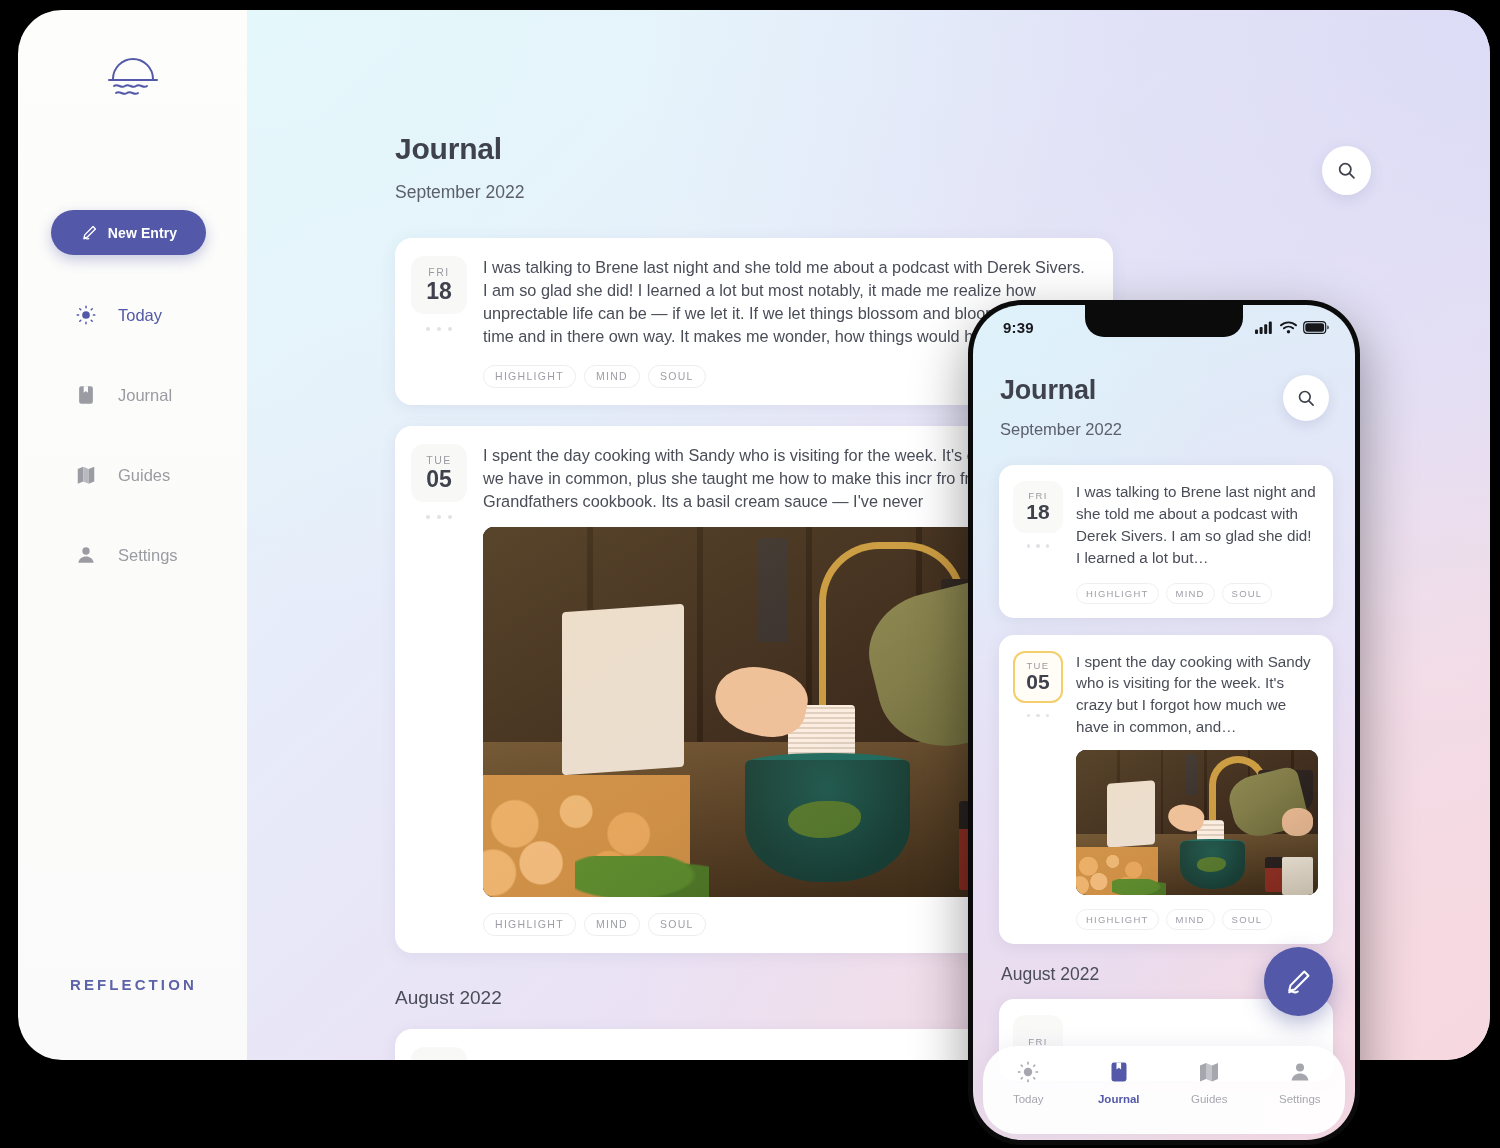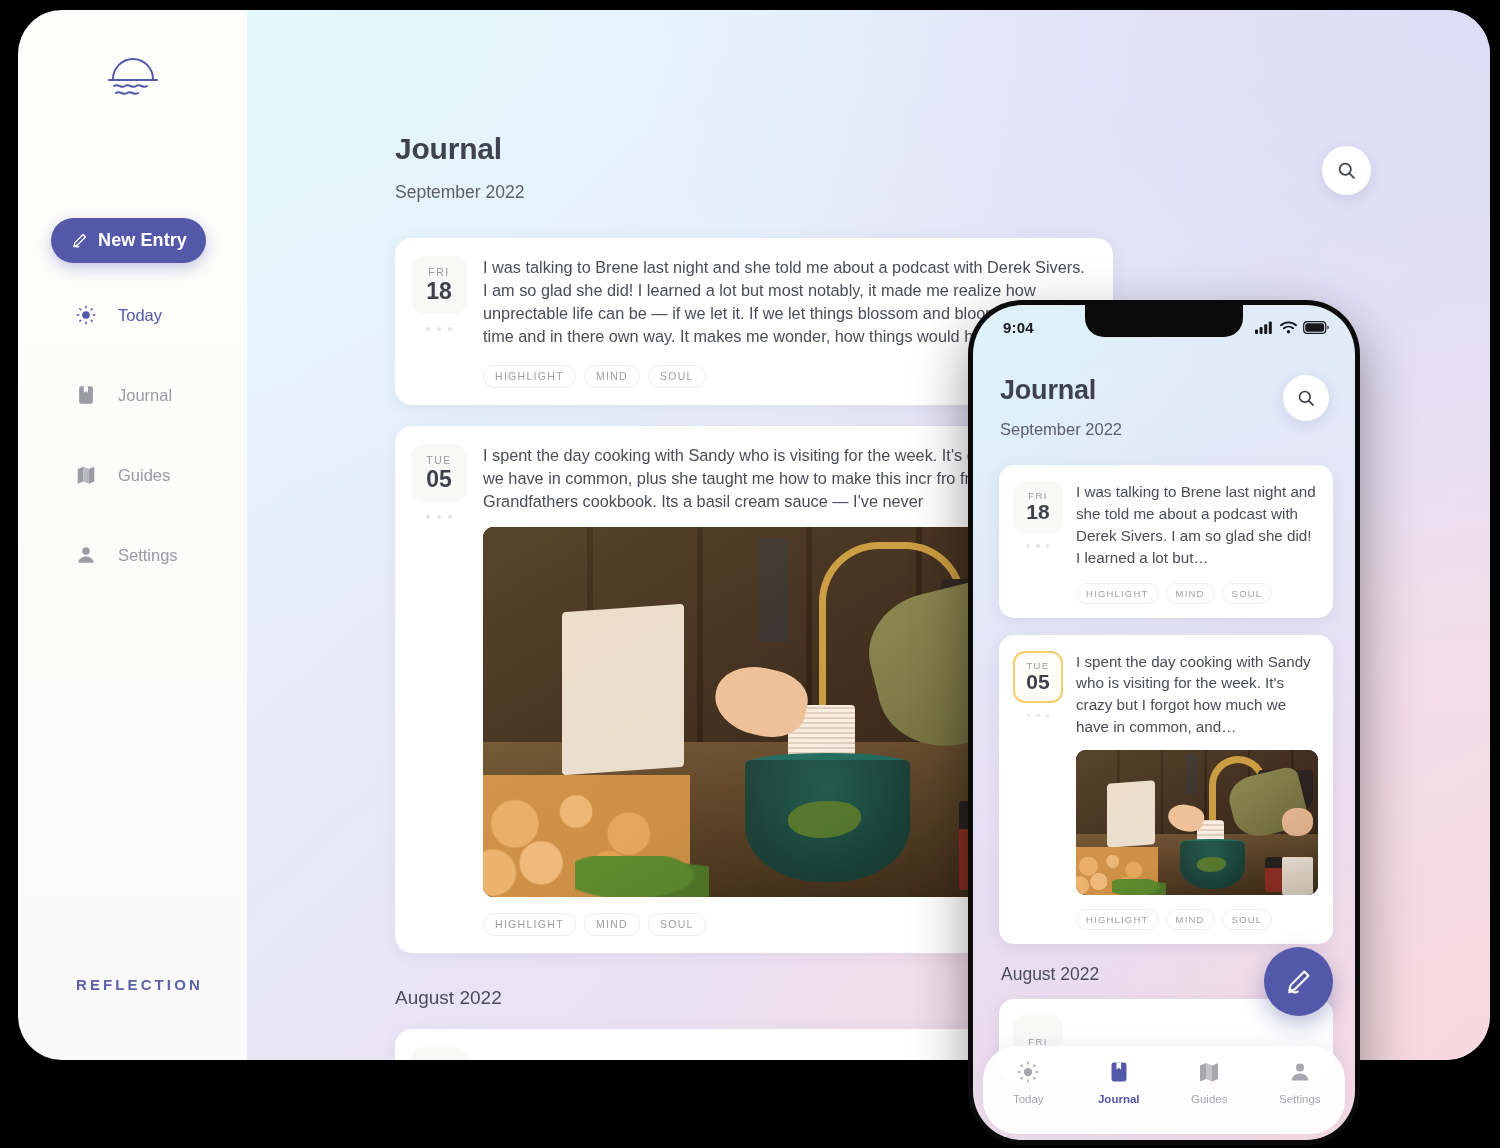--- a/index.html
+++ b/index.html
@@ -32,39 +32,39 @@
   }
   .logo-wrap { position:absolute; left:0; top:46px; width:100%; display:flex; justify-content:center; }
   .logo-wrap svg { display:block; }
 
   .new-entry {
     position:absolute; left:33px; top:200px;
     width:155px; height:45px;
     background:#5359a8;
     border-radius:23px;
     display:flex; align-items:center; justify-content:center; gap:9px;
-    color:#fff; font-size:18px; font-weight:700;
+    color:#fff; font-size:14px; font-weight:700;
     box-shadow:0 5px 14px rgba(83,89,168,.32);
-    cursor:pointer; border:none;margin-top:8px;
+    cursor:pointer; border:none;
   }
   .new-entry .lbl { letter-spacing:.1px; }
 
   .nav { position:absolute; left:0; top:282px; width:100%; }
   .nav-item {
     display:flex; align-items:center; gap:20px;
     height:46px; padding-left:56px;
     margin-bottom:34px;
     cursor:pointer;
   }
   .nav-item .ico { width:24px; display:flex; align-items:center; justify-content:center; }
   .nav-item .txt { font-size:16.5px; color:#9b9ba3; }
   .nav-item.active .txt { color:#5359a8; font-weight:500; }
 
   .wordmark {
-    position:absolute; left:58px; bottom:67px;
+    position:absolute; left:52px; bottom:67px;
     font-size:15px; font-weight:700; letter-spacing:3.1px;
     color:#5c63a8;
     margin-top:35px;
   }
 
   
   .main {
     flex:1; position:relative; height:100%;
     background:
       radial-gradient(130% 115% at 0% 0%,   #e4f7fb 0%,   rgba(228,247,251,0) 52%),
@@ -437,21 +437,21 @@
       </div>
     </section>
   </div>
 
   <div class="phone">
     <div class="phone-screen">
 
       <div class="notch"></div>
 
       <div class="statusbar">
-        <span class="st-time">9:04</span>
+        <span class="st-time">9:39</span>
         <span class="st-icons">
           <svg width="19" height="13" viewBox="0 0 19 13">
             <rect x="0" y="8.5" width="3" height="4.5" rx="1" fill="#17181c"></rect>
             <rect x="4.6" y="6" width="3" height="7" rx="1" fill="#17181c"></rect>
             <rect x="9.2" y="3.2" width="3" height="9.8" rx="1" fill="#17181c"></rect>
             <rect x="13.8" y="0.4" width="3" height="12.6" rx="1" fill="#17181c"></rect>
           </svg>
           <svg width="17" height="13" viewBox="0 0 17 13" fill="none">
             <path d="M1 4.3a11 11 0 0 1 15 0" stroke="#17181c" stroke-width="1.9" stroke-linecap="round"></path>
             <path d="M3.9 7.3a7 7 0 0 1 9.2 0" stroke="#17181c" stroke-width="1.9" stroke-linecap="round"></path>

